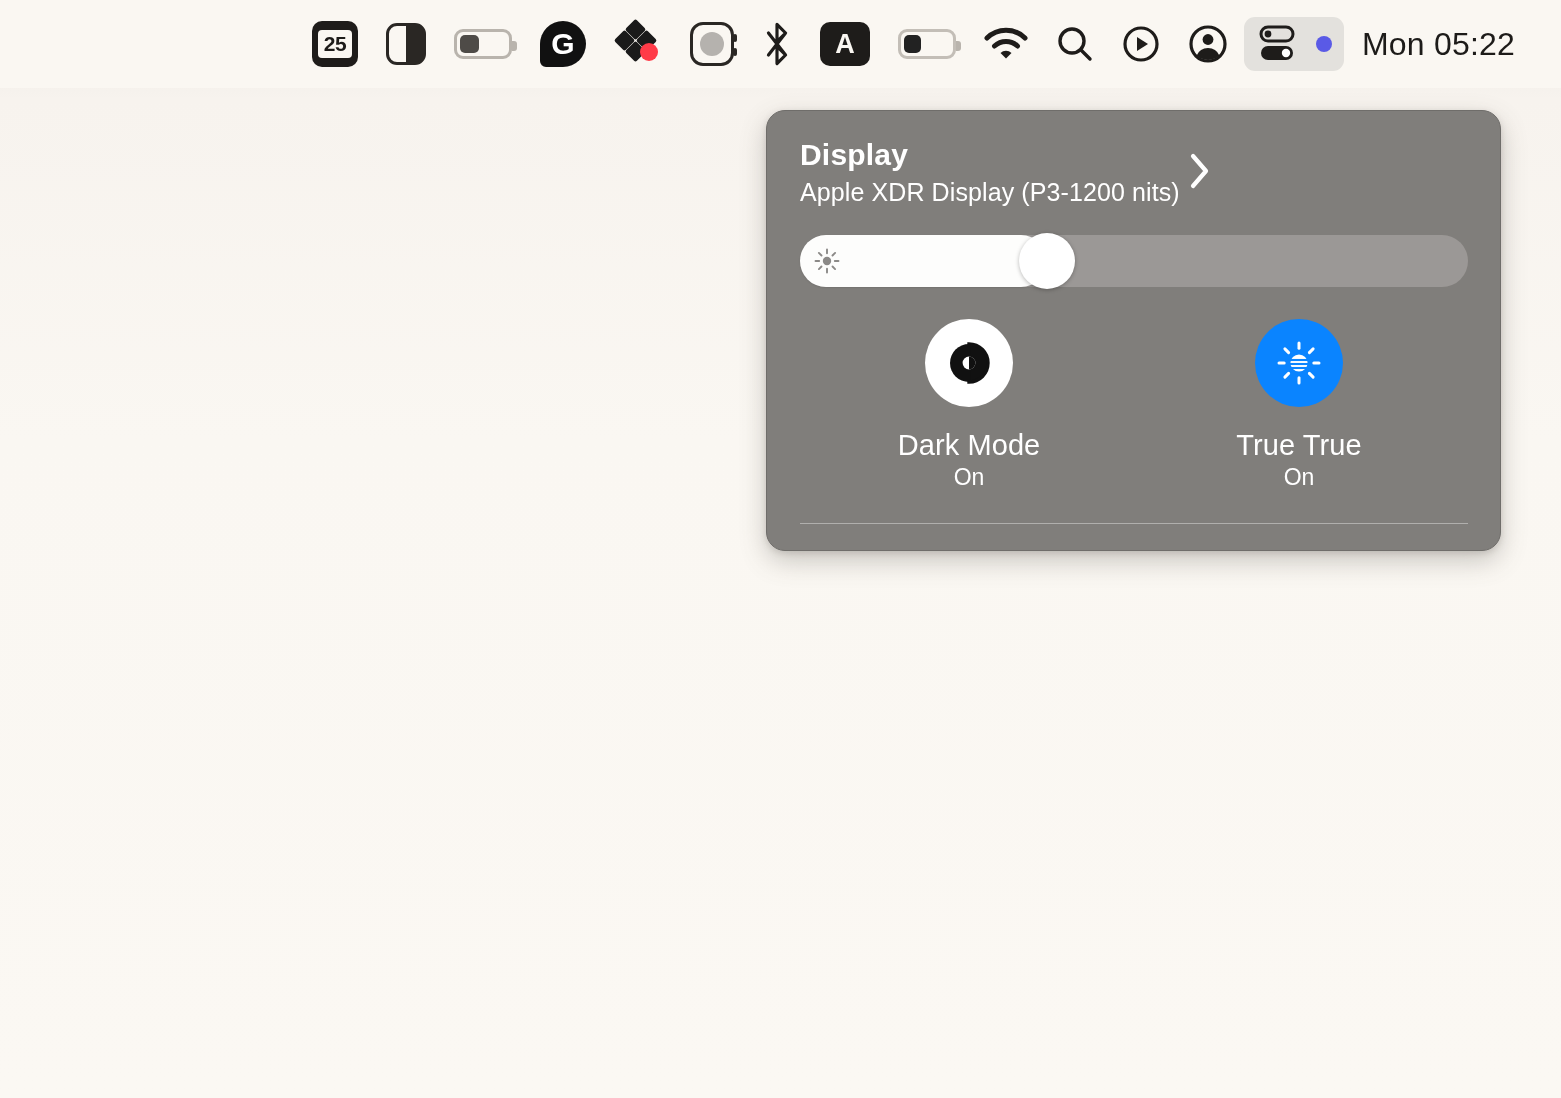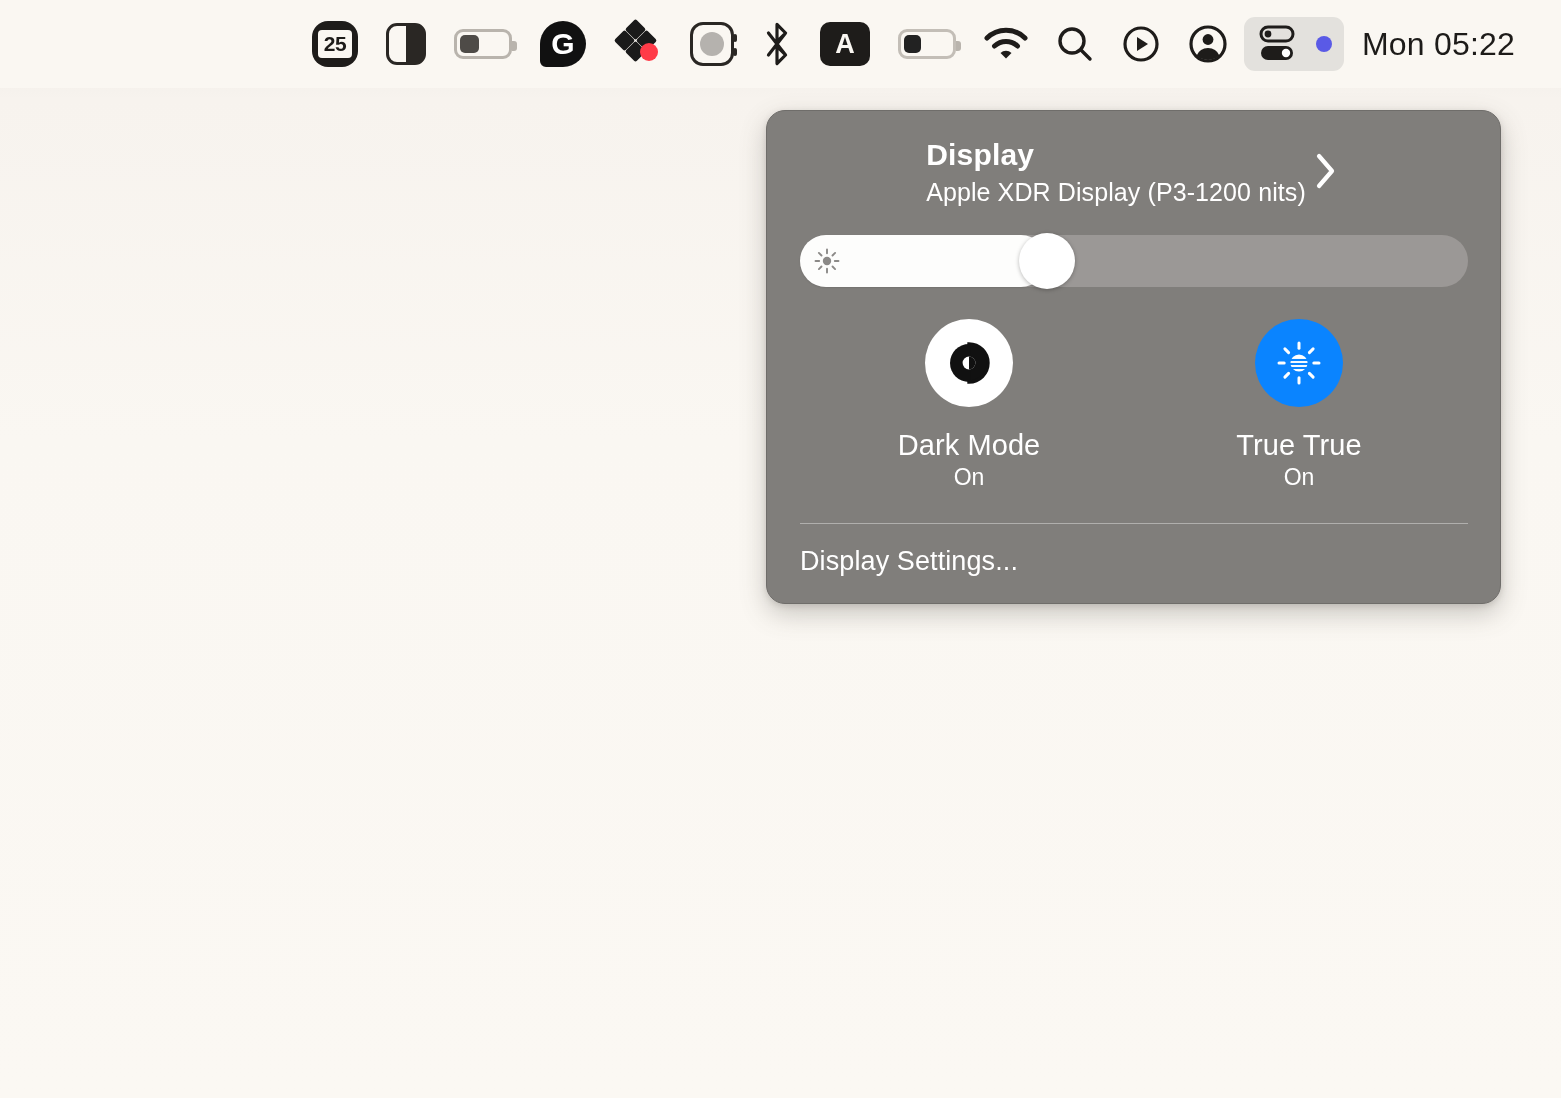--- a/index.html
+++ b/index.html
@@ -71,21 +71,21 @@
     letter-spacing: 0.2px;
     margin-left: 16px;
     padding-right: 4px;
     white-space: nowrap;
   }
 
   
   .cal-icon {
     width: 46px; height: 46px;
     background: #1e1c1a;
-    border-radius: 16px;
+    border-radius: 10px;
     display: flex;
     align-items: center;
     justify-content: center;
   }
   .cal-inner {
     width: 34px; height: 28px;
     background: #faf7f2;
     border-radius: 4px;
     color: #1e1c1a;
     font-size: 21px;
@@ -216,21 +216,21 @@
     border: 1.5px solid #6f6d6a;
     box-shadow: 0 10px 26px rgba(90,85,78,0.30), 0 2px 6px rgba(90,85,78,0.18);
     padding: 26px 32px 26px 33px;
     z-index: 40;
     color: #ffffff;
   }
 
   .panel-header {
     display: flex;
     align-items: flex-start;
-    justify-content: center;
+    justify-content: flex-start;
   }
 
   .panel-title {
     font-size: 30px;
     font-weight: bold;
     letter-spacing: 0.2px;
     line-height: 1.18;
   }
   .panel-subtitle {
     font-size: 25px;
@@ -503,14 +503,13 @@
           </g>
         </svg>
       </div>
       <div class="tile-label">True True</div>
       <div class="tile-state">On</div>
     </div>
   </div>
 
   <div class="divider"></div>
 
-  <div class="settings-row">Display Settings...</div>
 </div>
 
 </body></html>

